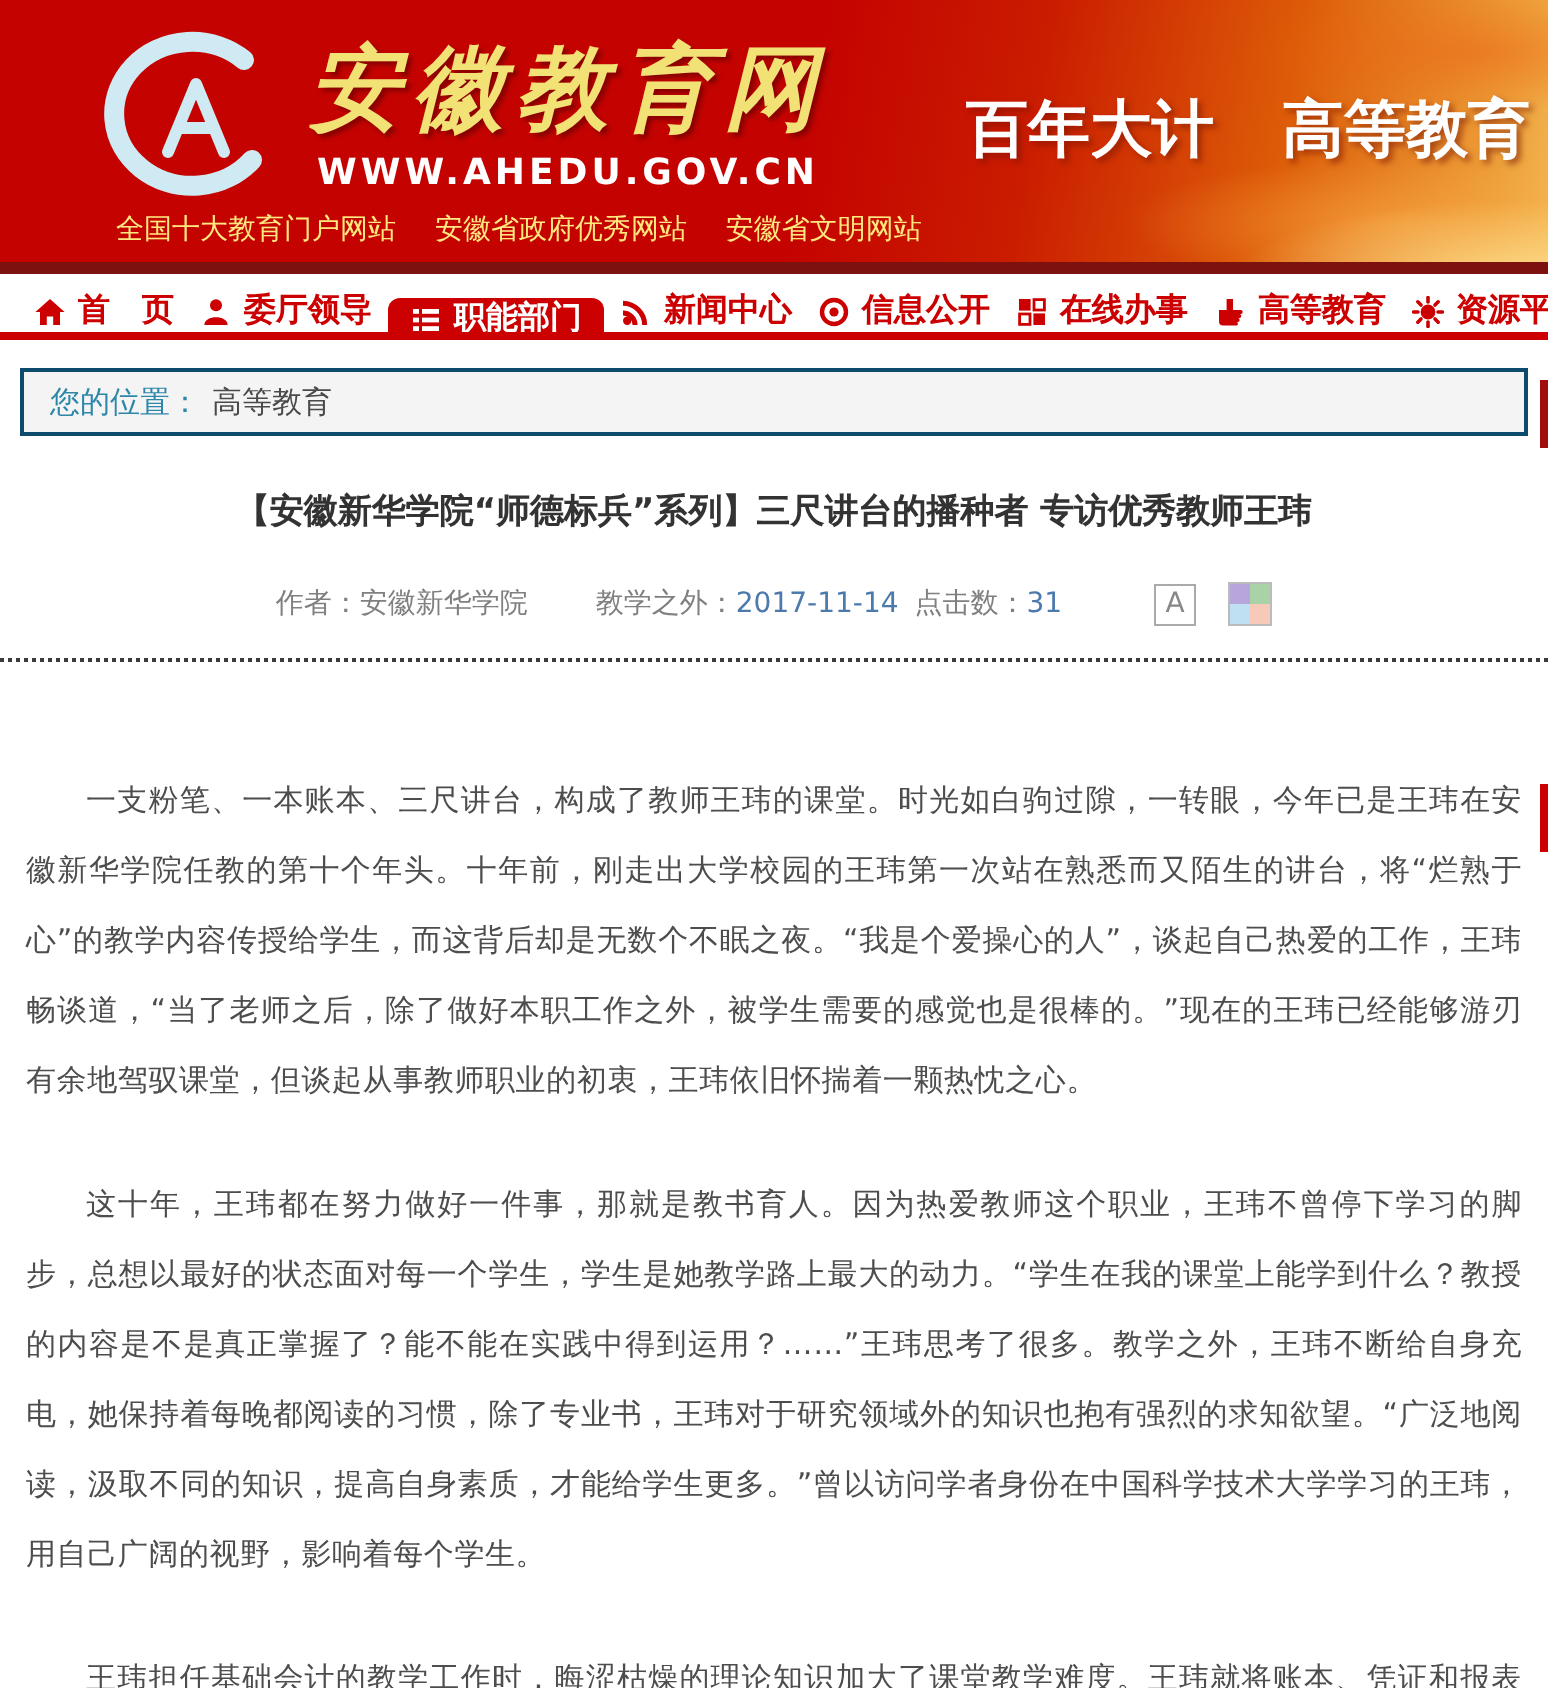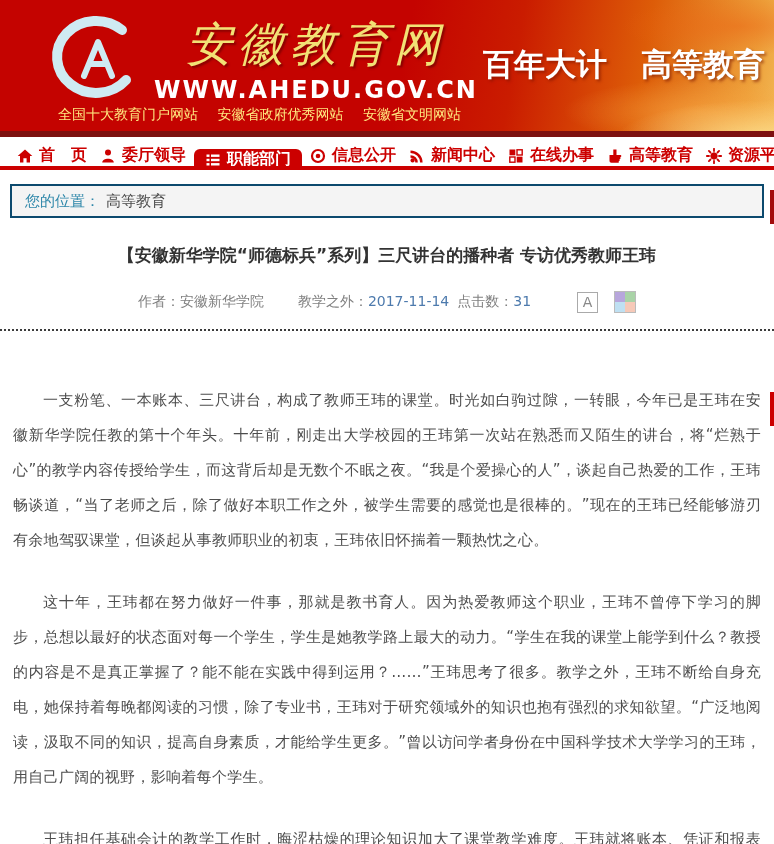--- a/index.html
+++ b/index.html
@@ -19,24 +19,24 @@
     background:
       radial-gradient(ellipse 60% 45% at 96% 108%, rgba(255,228,150,.85), rgba(255,228,150,0) 70%),
       radial-gradient(ellipse 55% 35% at 78% 85%, rgba(250,170,70,.55), rgba(250,170,70,0) 70%),
       radial-gradient(ellipse 45% 30% at 90% 20%, rgba(235,100,20,.5), rgba(235,100,20,0) 75%);
   }
   .logo-wrap { position:absolute; left:46px; top:14px; display:flex; align-items:flex-start; z-index:2; }
   .logo-mark { display:block; }
   .brand-block { margin-left:14px; text-align:center; }
   .site-name {
     font-family:"DejaVu Serif","Liberation Serif",serif;
-    font-size:46px; font-weight:normal; font-style:italic; line-height:60px;
+    font-size:46px; font-weight:bold; font-style:italic; line-height:60px;
     color:#f2e175; letter-spacing:6px; text-shadow:2px 2px 2px rgba(90,0,0,.55);
   }
-  .site-url { font-size:24px; font-weight:bold; color:#fff; letter-spacing:2px; margin-top:2px; }
+  .site-url { font-size:18px; font-weight:bold; color:#fff; letter-spacing:2px; margin-top:2px; }
   .slogan { position:absolute; left:483px; top:44px; z-index:2; white-space:nowrap;
     font-size:31px; font-weight:bold; color:#fff; text-shadow:2px 2px 3px rgba(120,20,0,.6); }
   .slogan .gap { display:inline-block; width:34px; }
   .badge-row { position:absolute; left:58px; top:106px; z-index:2; font-size:14px; color:#ffe97f; }
   .badge-row span { margin-right:15px; }
 
   
   .nav-strip { height:6px; background:#7d1110; }
   .main-nav {
     height:33px; background:#fff; border-bottom:4px solid #cc0000;
@@ -146,34 +146,34 @@
         <rect x="6" y="2.5" width="8.5" height="2.4"></rect>
       <rect x="1.5" y="6.8" width="3" height="2.4"></rect>
         <rect x="6" y="6.8" width="8.5" height="2.4"></rect>
       <rect x="1.5" y="11.1" width="3" height="2.4"></rect>
         <rect x="6" y="11.1" width="8.5" height="2.4"></rect>
     </svg>
     <span>职能部门</span>
   </div>
 
   <div class="nav-item">
+    <svg width="16" height="16" viewBox="0 0 16 16" fill="currentColor">
+      <circle cx="3.6" cy="12.4" r="2.1"></circle>
+      <path d="M1.5 7.2 a7.3 7.3 0 0 1 7.3 7.3 h-2.5 a4.8 4.8 0 0 0 -4.8 -4.8 Z"></path>
+      <path d="M1.5 2.4 a12.1 12.1 0 0 1 12.1 12.1 h-2.5 a9.6 9.6 0 0 0 -9.6 -9.6 Z"></path>
+    </svg>
+    <span>新闻中心</span>
+  </div>
+
+  <div class="nav-item">
     <svg width="16" height="16" viewBox="0 0 16 16">
       <circle cx="8" cy="8" r="6" fill="none" stroke="currentColor" stroke-width="2.2"></circle>
       <circle cx="8" cy="8" r="2.3" fill="currentColor"></circle>
     </svg>
     <span>信息公开</span>
-  </div>
-
-  <div class="nav-item">
-    <svg width="16" height="16" viewBox="0 0 16 16" fill="currentColor">
-      <circle cx="3.6" cy="12.4" r="2.1"></circle>
-      <path d="M1.5 7.2 a7.3 7.3 0 0 1 7.3 7.3 h-2.5 a4.8 4.8 0 0 0 -4.8 -4.8 Z"></path>
-      <path d="M1.5 2.4 a12.1 12.1 0 0 1 12.1 12.1 h-2.5 a9.6 9.6 0 0 0 -9.6 -9.6 Z"></path>
-    </svg>
-    <span>新闻中心</span>
   </div>
 
   <div class="nav-item">
     <svg width="16" height="16" viewBox="0 0 16 16">
       <rect x="1.5" y="1.5" width="5.8" height="5.8" fill="currentColor"></rect>
       <rect x="9" y="1.8" width="5.2" height="5.2" fill="none" stroke="currentColor" stroke-width="1.4"></rect>
       <rect x="1.8" y="9" width="5.2" height="5.2" fill="none" stroke="currentColor" stroke-width="1.4"></rect>
       <rect x="8.7" y="8.7" width="5.8" height="5.8" fill="currentColor"></rect>
     </svg>
     <span>在线办事</span>

